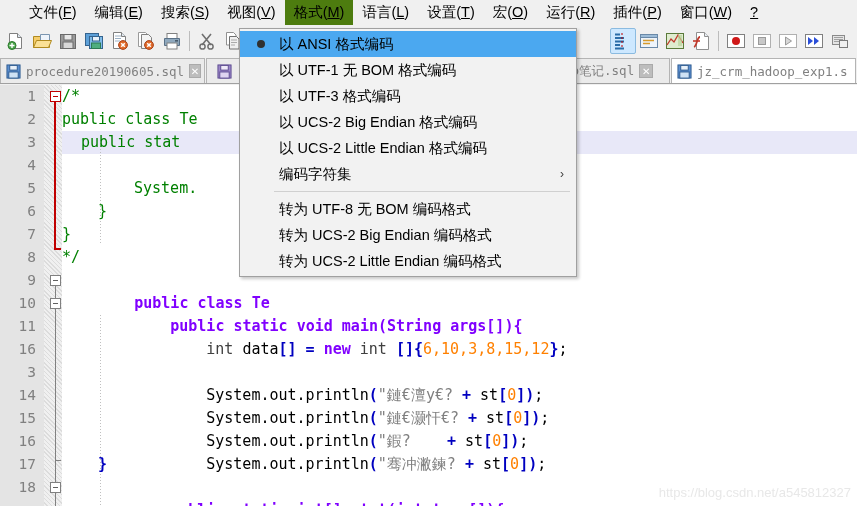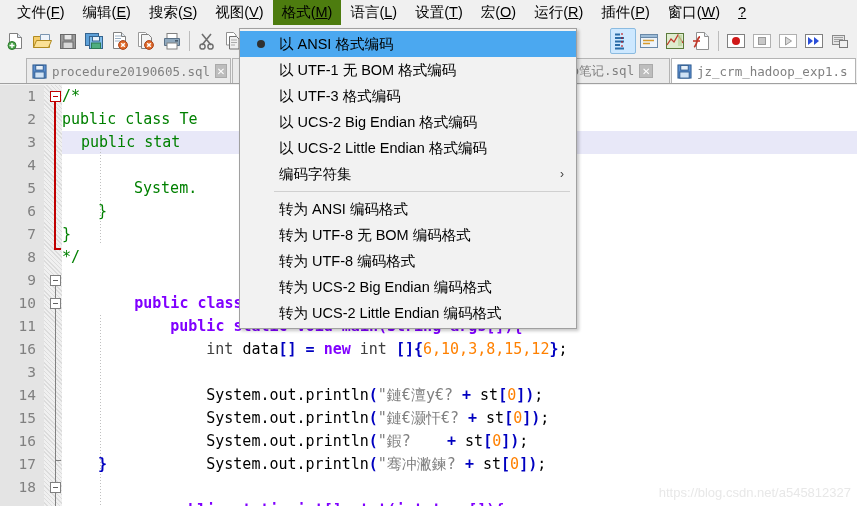--- a/index.html
+++ b/index.html
@@ -9,21 +9,21 @@
     background: #ffffff;
     font-family: "Liberation Sans", sans-serif;
     -webkit-font-smoothing: none;
   }
   #app { position: relative; width: 857px; height: 506px; background: #f0f0f0; }
 
   
   .menubar {
     position: absolute; left: 0; top: 0; width: 857px; height: 26px;
     background: #f0f0f0; display: flex; align-items: center;
-    padding-left: 8px; border-bottom: 1px solid #f0f0f0;
+    padding-left: 20px; border-bottom: 1px solid #f0f0f0;
   }
   .menu-item {
     font-size: 14.5px; color: #000; padding: 4px 9px 5px 9px;
     white-space: nowrap; line-height: 16px; letter-spacing: 0px;
   }
   .menu-item.active { background: #4d7c0f; color: #000; }
   .menu-item .mn { text-decoration: underline; }
 
   
   .toolbar {
@@ -320,21 +320,21 @@
         <rect x="2.5" y="4.5" width="12" height="9" fill="#e4e4e4" stroke="#8a8a8a"></rect>
         <path d="M4 6.5h9M4 8.5h9M4 10.5h6" stroke="#a0a0a0"></path>
         <rect x="9.5" y="9.5" width="8" height="7" fill="#f0f0f0" stroke="#7a7a7a"></rect>
       </svg>
     </div>
 
     <div style="width:4px"></div>
   </div>
 
   <div class="tabbar">
-    <div class="tab" style="width:205px;margin-left:26px;">
+    <div class="tab" style="width:205px;">
       <svg class="tab-ico" viewBox="0 0 16 16">
         <rect x="1" y="1" width="14" height="14" fill="#5b8fd0" stroke="#2d5a8f"></rect>
         <rect x="4" y="1.5" width="8" height="5" fill="#e8f0f8" stroke="#2d5a8f"></rect>
         <rect x="3" y="8.5" width="10" height="6.5" fill="#cfe2f5" stroke="#2d5a8f"></rect>
       </svg>
       <span>procedure20190605.sql</span>
       <span class="tab-close">✕</span>
     </div>
 
     <div class="tab" style="width:34px; justify-content:center;">
@@ -469,29 +469,23 @@
       <span>以 UCS-2 Little Endian 格式编码</span>
     </div>
     <div class="dd-item">
       <span>编码字符集</span>
       <span class="dd-arrow">›</span>
     </div>
 
     <div class="dd-sep"></div>
 
     <div class="dd-item">
-      <span>转为 ANSI 编码格式</span>
-    </div>
-    <div class="dd-item">
       <span>转为 UTF-8 无 BOM 编码格式</span>
     </div>
     <div class="dd-item">
-      <span>转为 UTF-8 编码格式</span>
-    </div>
-    <div class="dd-item">
       <span>转为 UCS-2 Big Endian 编码格式</span>
     </div>
     <div class="dd-item">
       <span>转为 UCS-2 Little Endian 编码格式</span>
     </div>
   </div>
 
 </div>
 
 </body></html>

